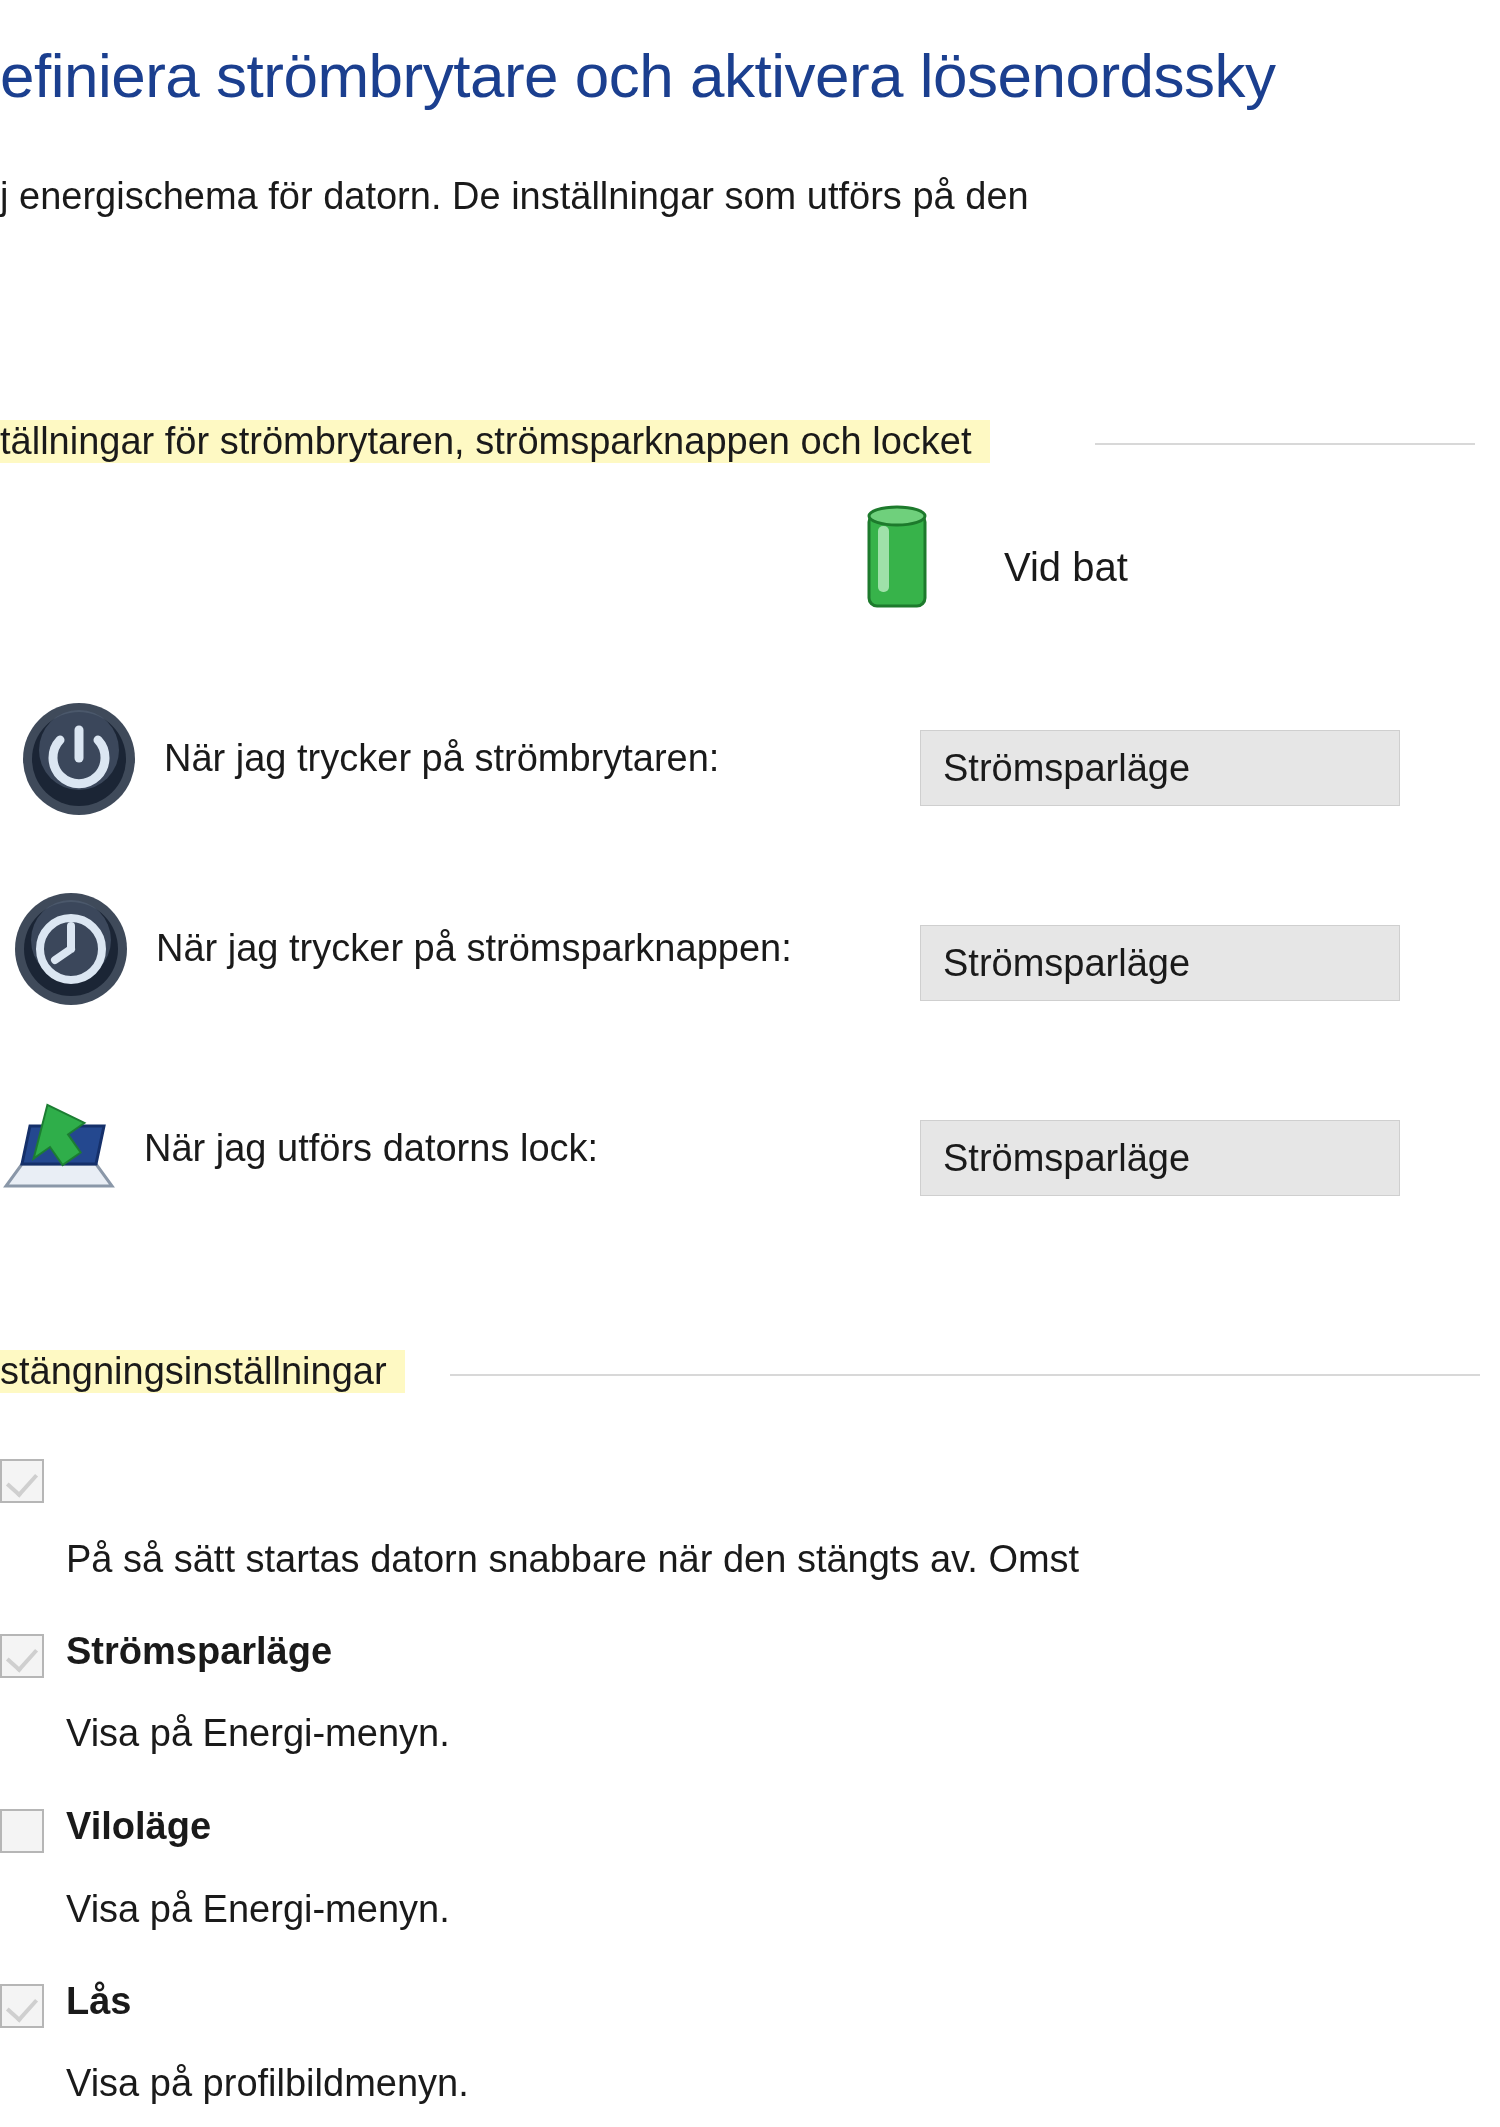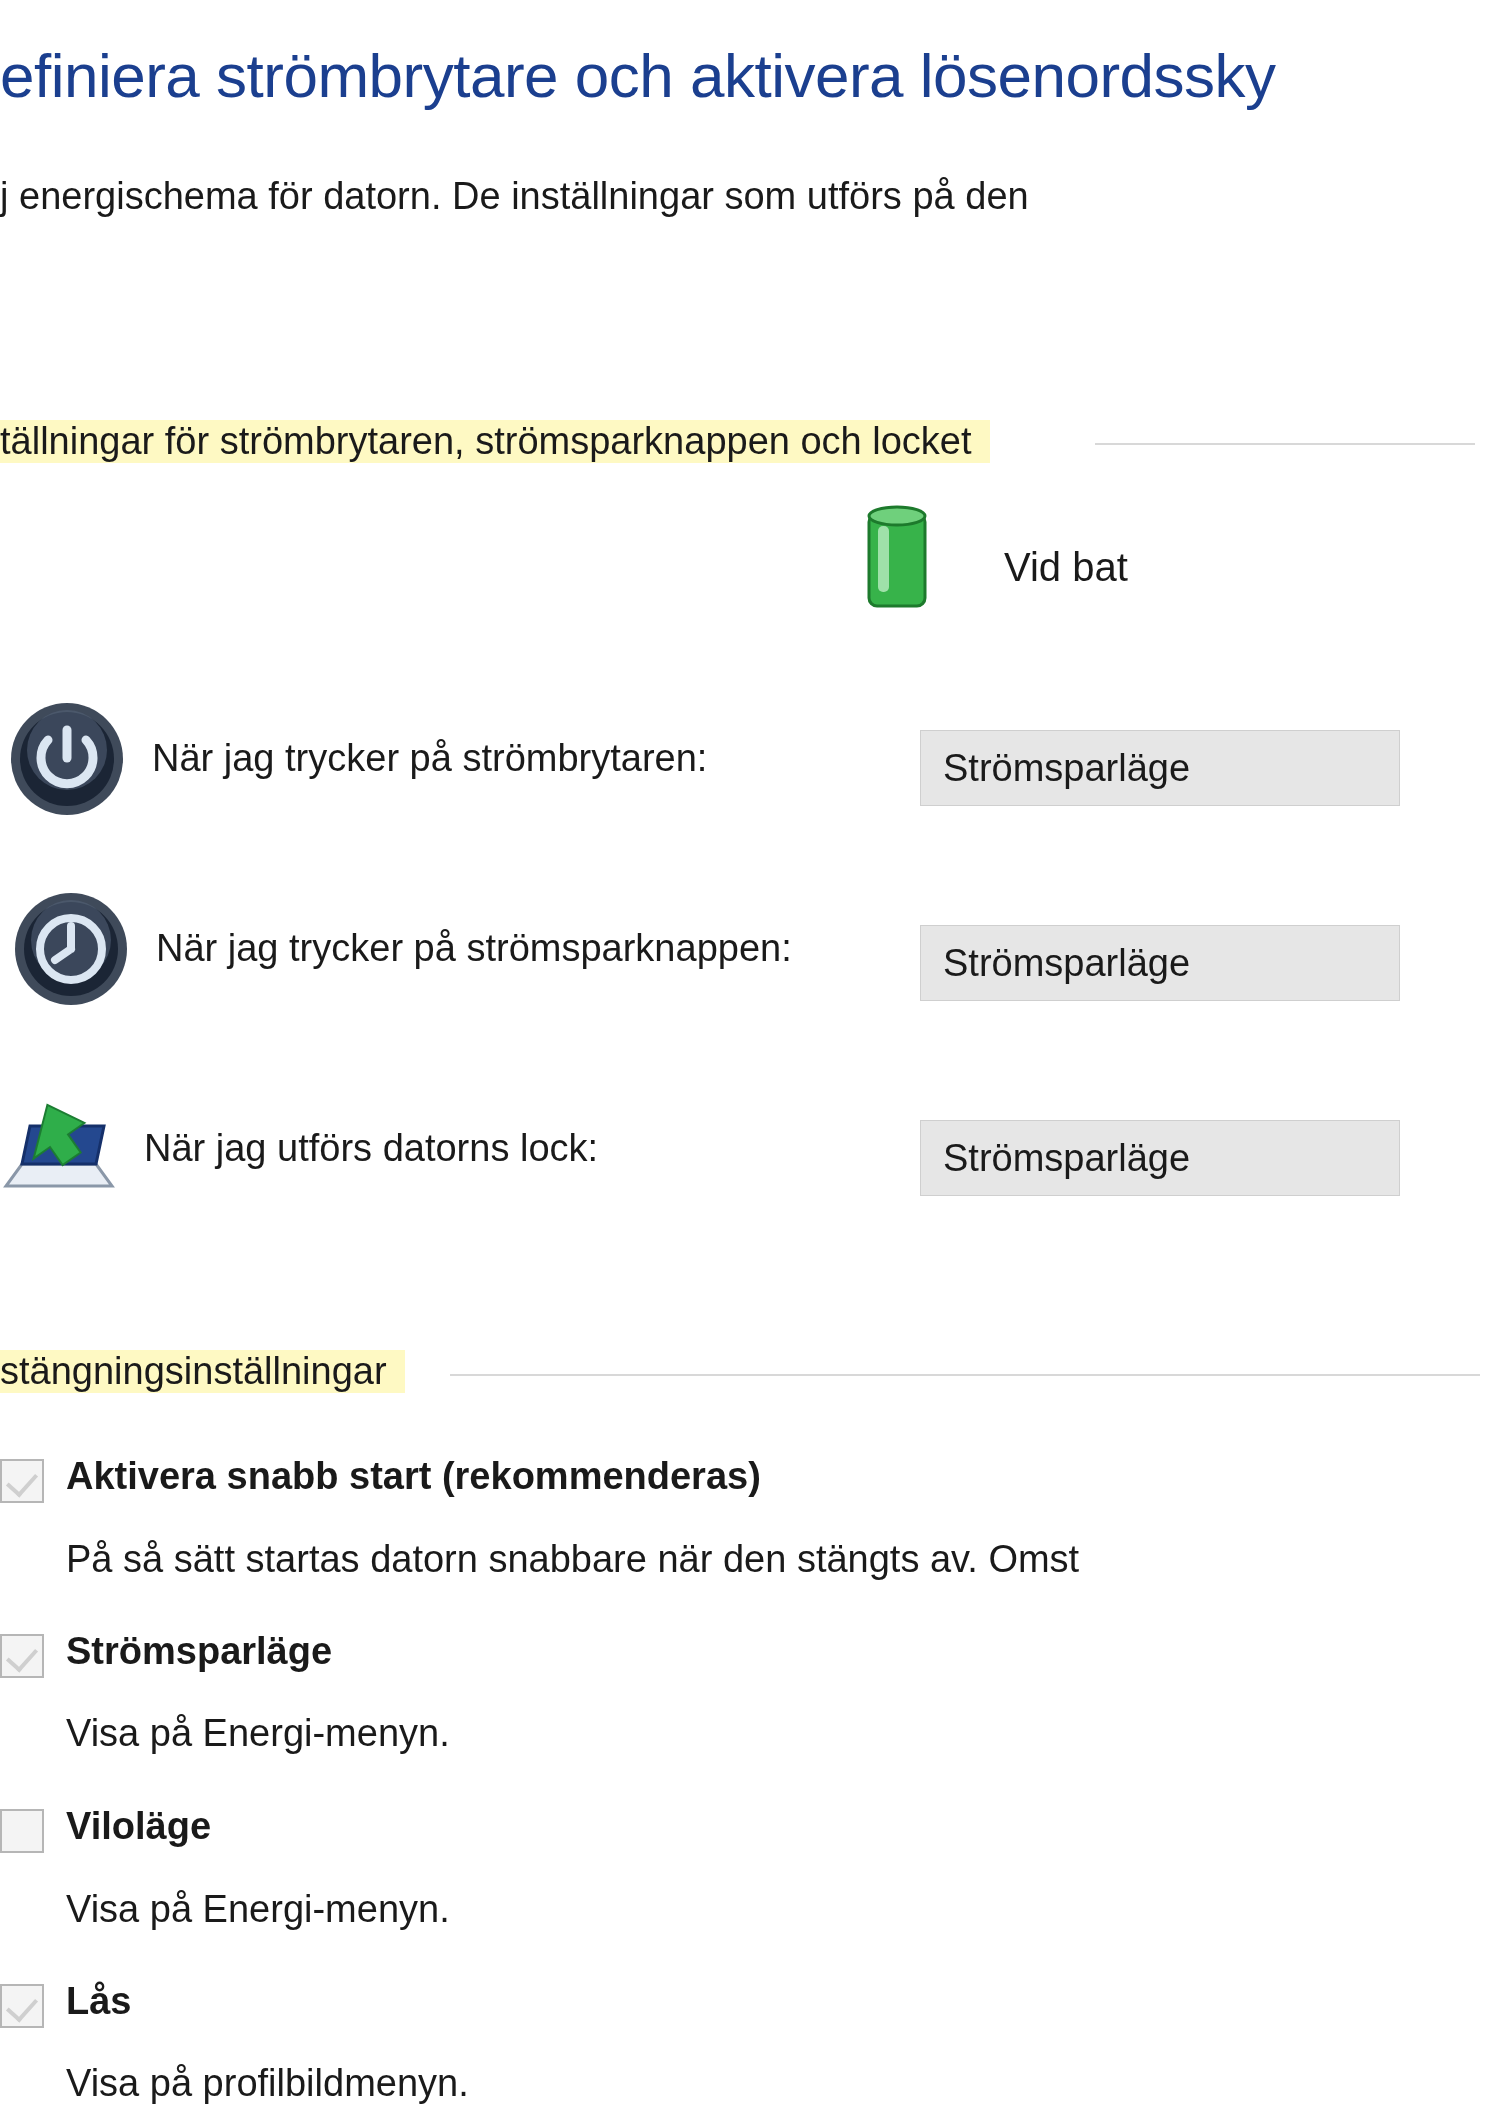--- a/index.html
+++ b/index.html
@@ -203,21 +203,21 @@
       <span class="battery-icon">
         <svg width="74" height="112" viewBox="0 0 74 112" xmlns="http://www.w3.org/2000/svg">
           <rect x="9" y="14" width="56" height="92" rx="8" fill="#37b34a" stroke="#1d7a2c" stroke-width="3"></rect>
           <ellipse cx="37" cy="16" rx="28" ry="9" fill="#6fd07c" stroke="#1d7a2c" stroke-width="3"></ellipse>
           <rect x="18" y="26" width="11" height="66" rx="5" fill="#b9ecc0" opacity="0.8"></rect>
         </svg>
       </span>
       <span class="battery-label">Vid bat</span>
     </div>
 
-    <div class="setting-row" style="left:148px; top:700px; width:900px;">
+    <div class="setting-row" style="left:140px; top:700px; width:900px;padding-left:20px;">
       <span class="setting-icon">
         <svg width="118" height="118" viewBox="0 0 118 118" xmlns="http://www.w3.org/2000/svg">
           <circle cx="59" cy="59" r="56" fill="#3f4a5a"></circle>
           <circle cx="59" cy="59" r="47" fill="#1b2535"></circle>
           <circle cx="59" cy="50" r="40" fill="#55657a" opacity="0.55"></circle>
           <path d="M59 30 L59 58" stroke="#dbe6f2" stroke-width="9" stroke-linecap="round"></path>
           <path d="M40 40 A26 26 0 1 0 78 40" stroke="#dbe6f2" stroke-width="9" fill="none" stroke-linecap="round"></path>
         </svg>
       </span>
       <span class="setting-label">När jag trycker på strömbrytaren:</span>
@@ -252,21 +252,20 @@
     </div>
     <div class="combo" style="left:1060px; top:1120px; width:480px;">Strömsparläge</div>
   </div>
 
   <div class="group">
     <div class="group-label" style="left:140px; top:1350px;">stängningsinställningar</div>
     <div class="group-rule" style="left:590px; top:1374px; width:1030px;"></div>
 
     <div class="check-row" style="left:140px; top:1455px;">
       <span class="checkbox checked"></span>
-      <span class="check-title">Aktivera snabb start (rekommenderas)</span>
     </div>
     <div class="check-desc" style="left:206px; top:1538px;">På så sätt startas datorn snabbare när den stängts av. Omst</div>
 
     <div class="check-row" style="left:140px; top:1630px;">
       <span class="checkbox checked"></span>
       <span class="check-title">Strömsparläge</span>
     </div>
     <div class="check-desc" style="left:206px; top:1712px;">Visa på Energi-menyn.</div>
 
     <div class="check-row" style="left:140px; top:1805px;justify-content:space-between;">

